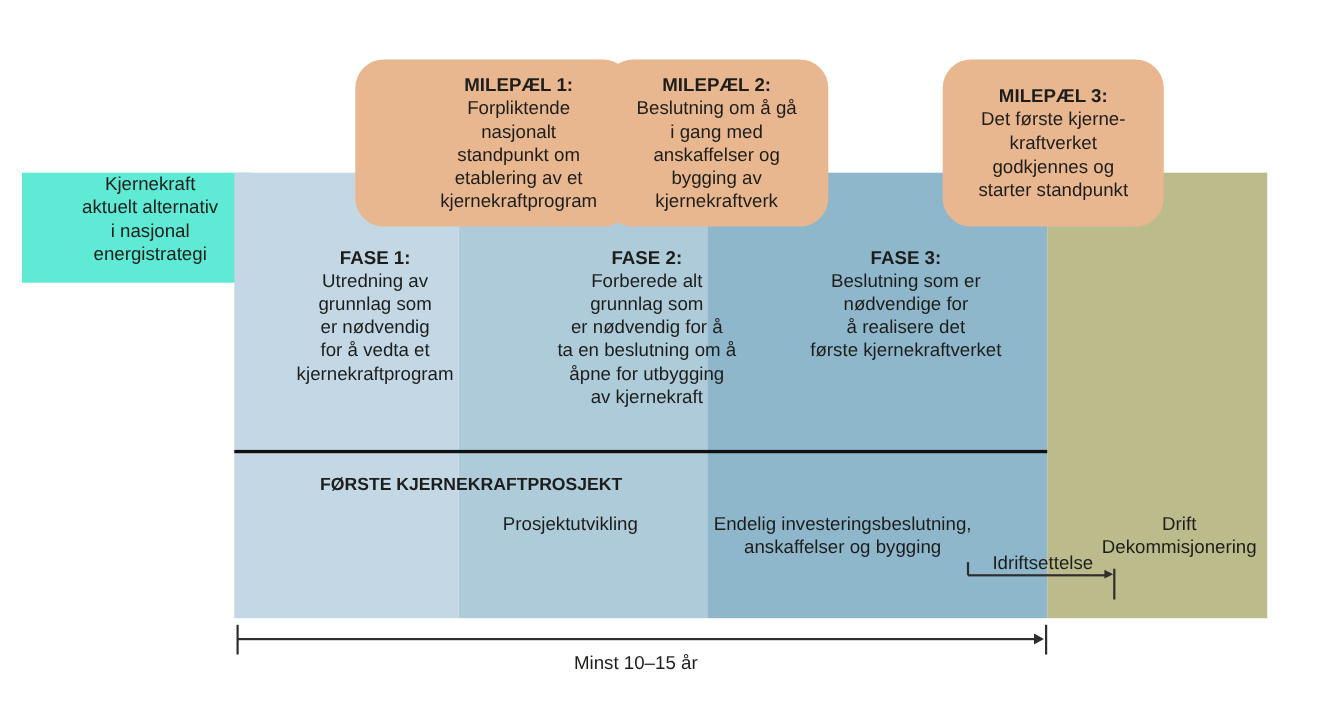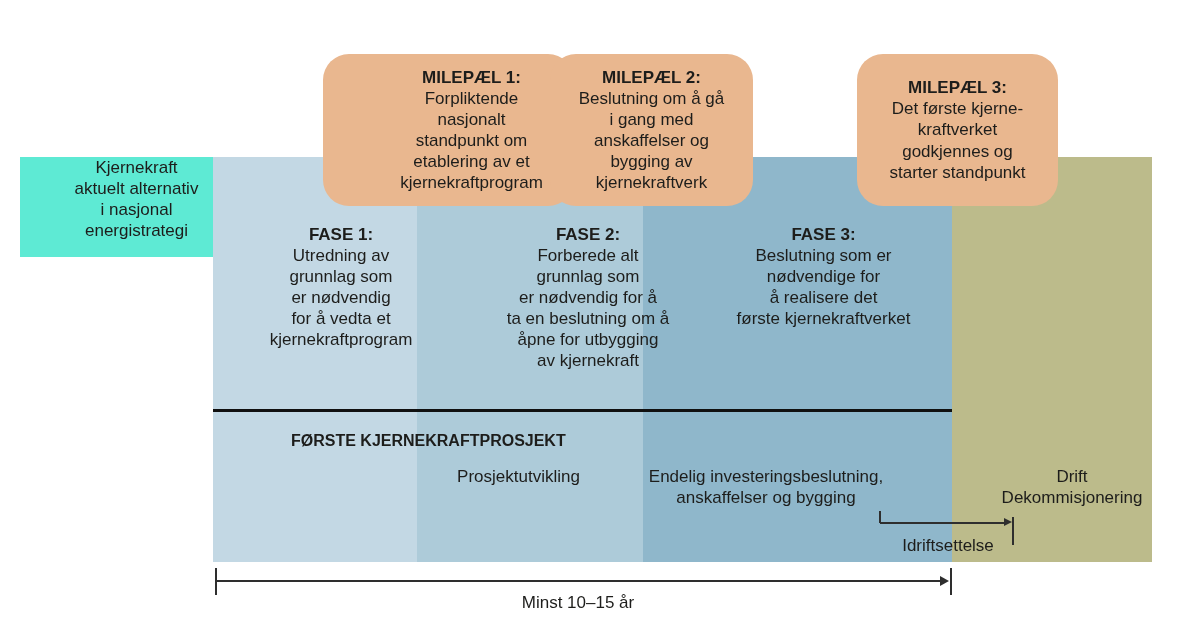--- a/index.html
+++ b/index.html
@@ -70,21 +70,21 @@
     border-top:5px solid transparent;
     border-bottom:5px solid transparent;
     border-left:9px solid #2e2e2e;
   }
 
   
   .idr-tick-l{left:879px;top:511px;height:12px;}
   .idr-line{left:880px;top:522px;width:126px;}
   .idr-head{left:1004px;top:518px;border-left-width:8px;border-top-width:4px;border-bottom-width:4px;}
   .idr-tick-r{left:1012px;top:517px;height:28px;}
-  .idr-label{left:858px;top:535px;width:180px;}
+  .idr-label{left:858px;top:501px;width:180px;}
 
   
   .tl-tick-l{left:215px;top:568px;height:27px;}
   .tl-line{left:216px;top:580px;width:726px;}
   .tl-head{left:940px;top:576px;}
   .tl-tick-r{left:950px;top:568px;height:27px;}
   .tl-label{left:428px;top:592px;width:300px;}
 </style>
 </head>
 <body>

